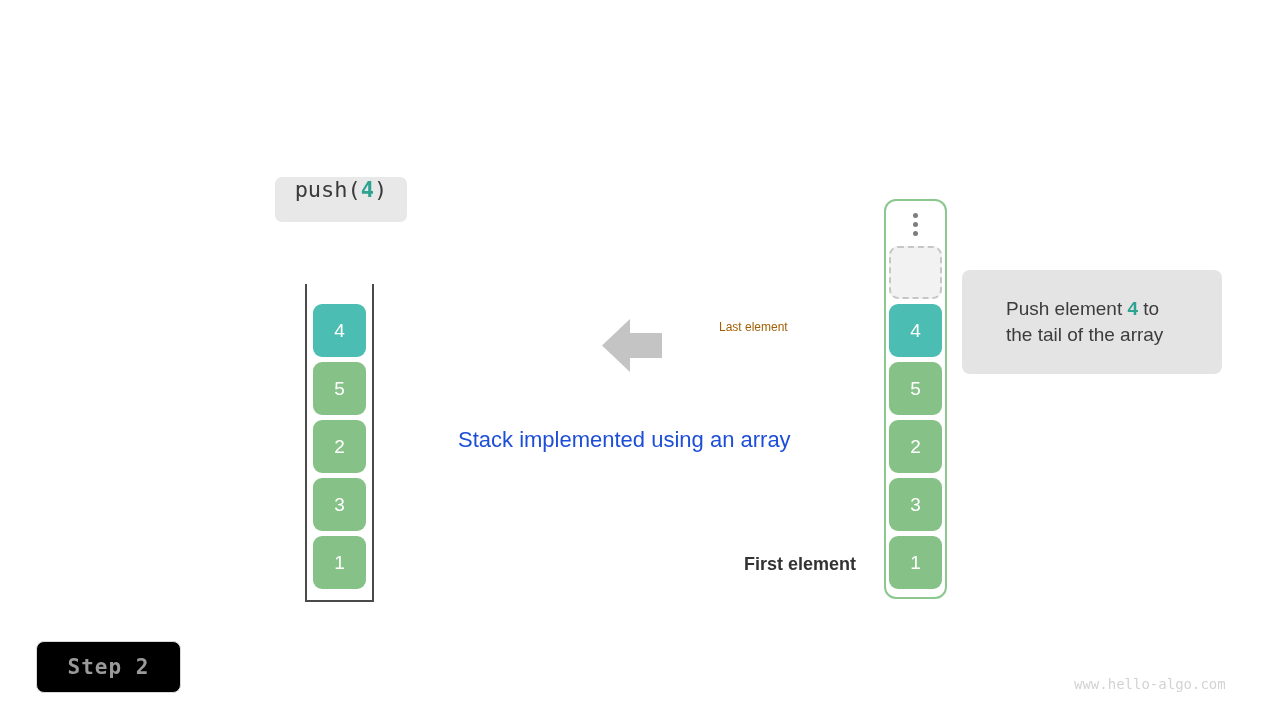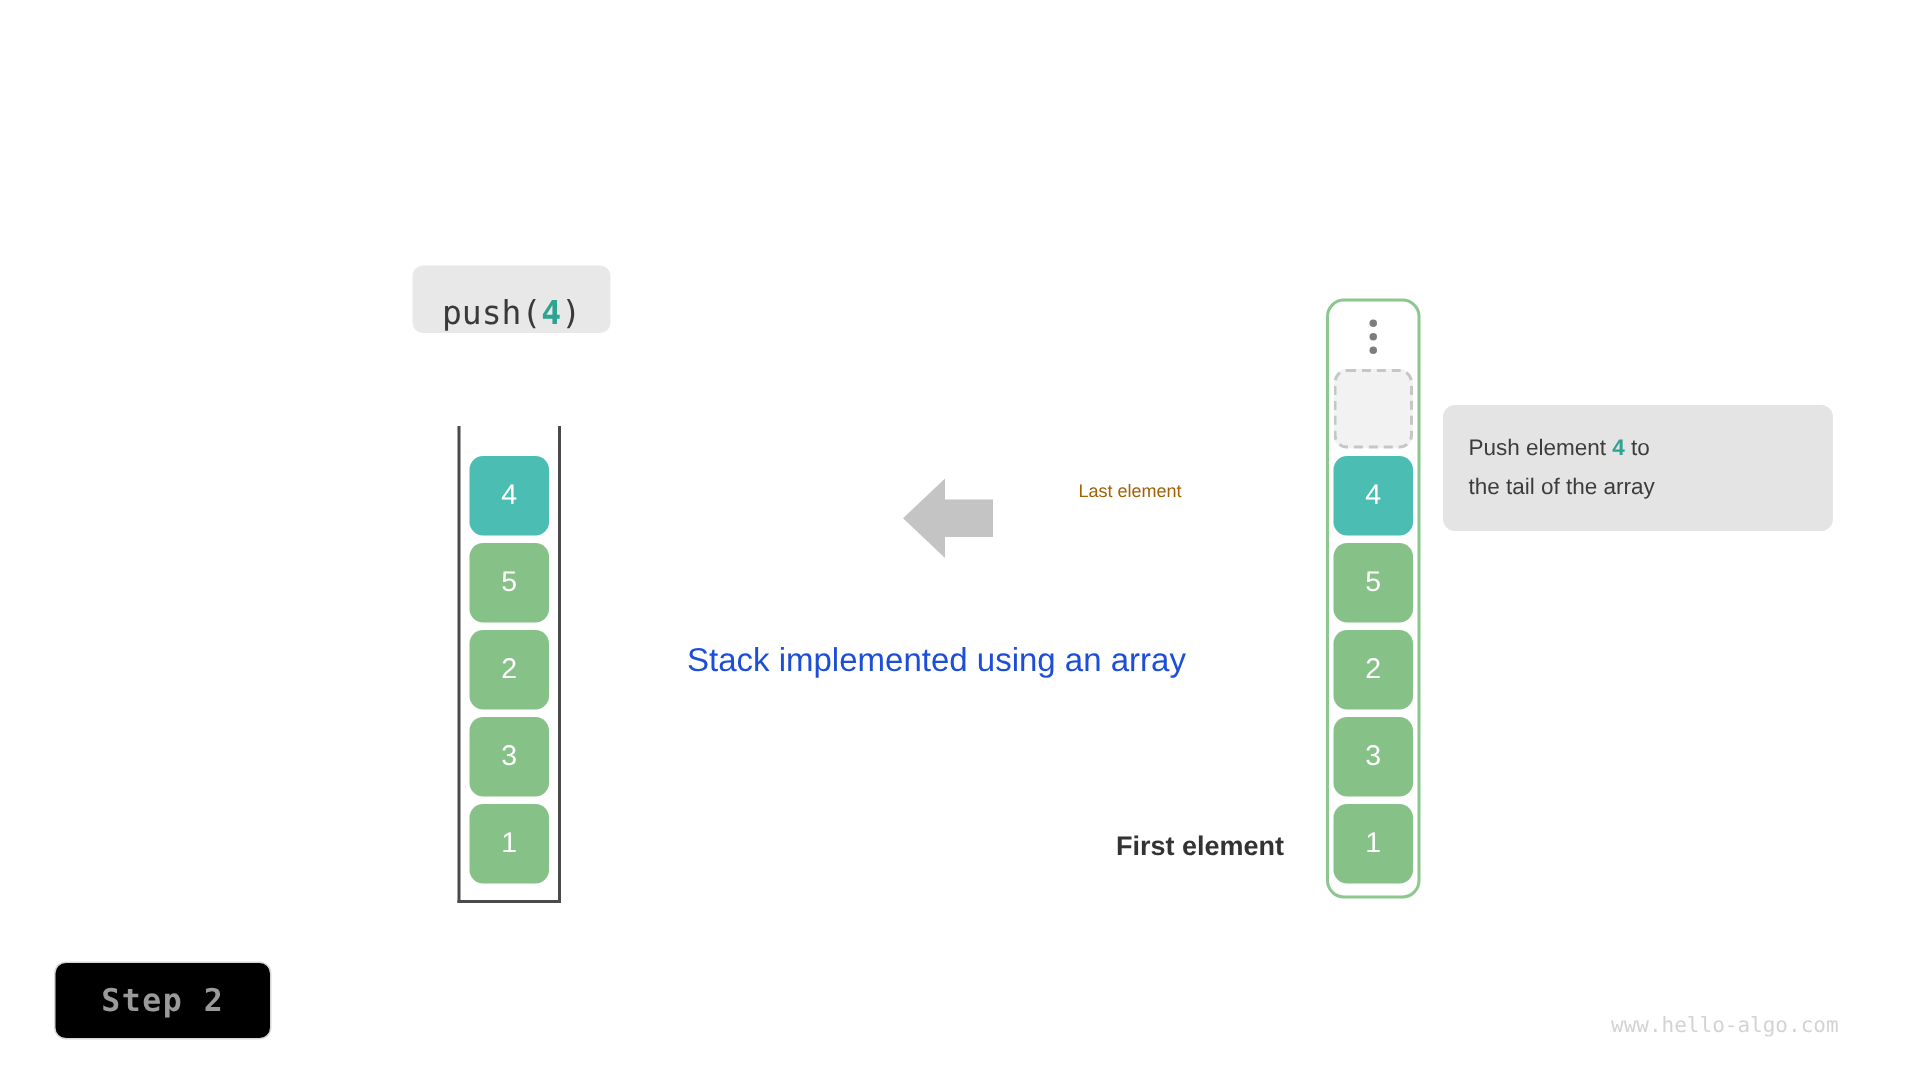--- a/index.html
+++ b/index.html
@@ -22,21 +22,21 @@
   
   .op-label {
     position: absolute;
     left: 275px;
     top: 177px;
     width: 132px;
     height: 45px;
     background: #e8e8e8;
     border-radius: 7px;
     display: flex;
-    align-items: flex-end;
+    align-items: flex-start;
     justify-content: center;
     font-family: "DejaVu Sans Mono", "Liberation Mono", monospace;
     font-size: 22px;
     color: #3a3a3a;
     letter-spacing: 0px;
     white-space: pre;
   }
   .op-label .accent { color: #2fa391; font-weight: bold; }
 
   
@@ -120,29 +120,29 @@
     flex-direction: column;
     gap: 5px;
   }
 
   
   .tooltip {
     position: absolute;
     left: 962px;
     top: 270px;
     width: 260px;
-    height: 84px;
+    height: 104px;
     background: #e4e4e4;
     border-radius: 8px;
     box-sizing: border-box;
-    padding: 0 17px;
-    display: flex;
-    flex-direction: column;
-    justify-content: center;
-    font-size: 15px;
+    padding: 0 44px;
+    display: flex;
+    flex-direction: column;
+    justify-content: center;
+    font-size: 19px;
     color: #3c3c3c;
     line-height: 26px;
   }
   .tooltip .accent { color: #2fa391; font-weight: bold; }
 
   
   .arrow {
     position: absolute;
     left: 602px;
     top: 318px;

